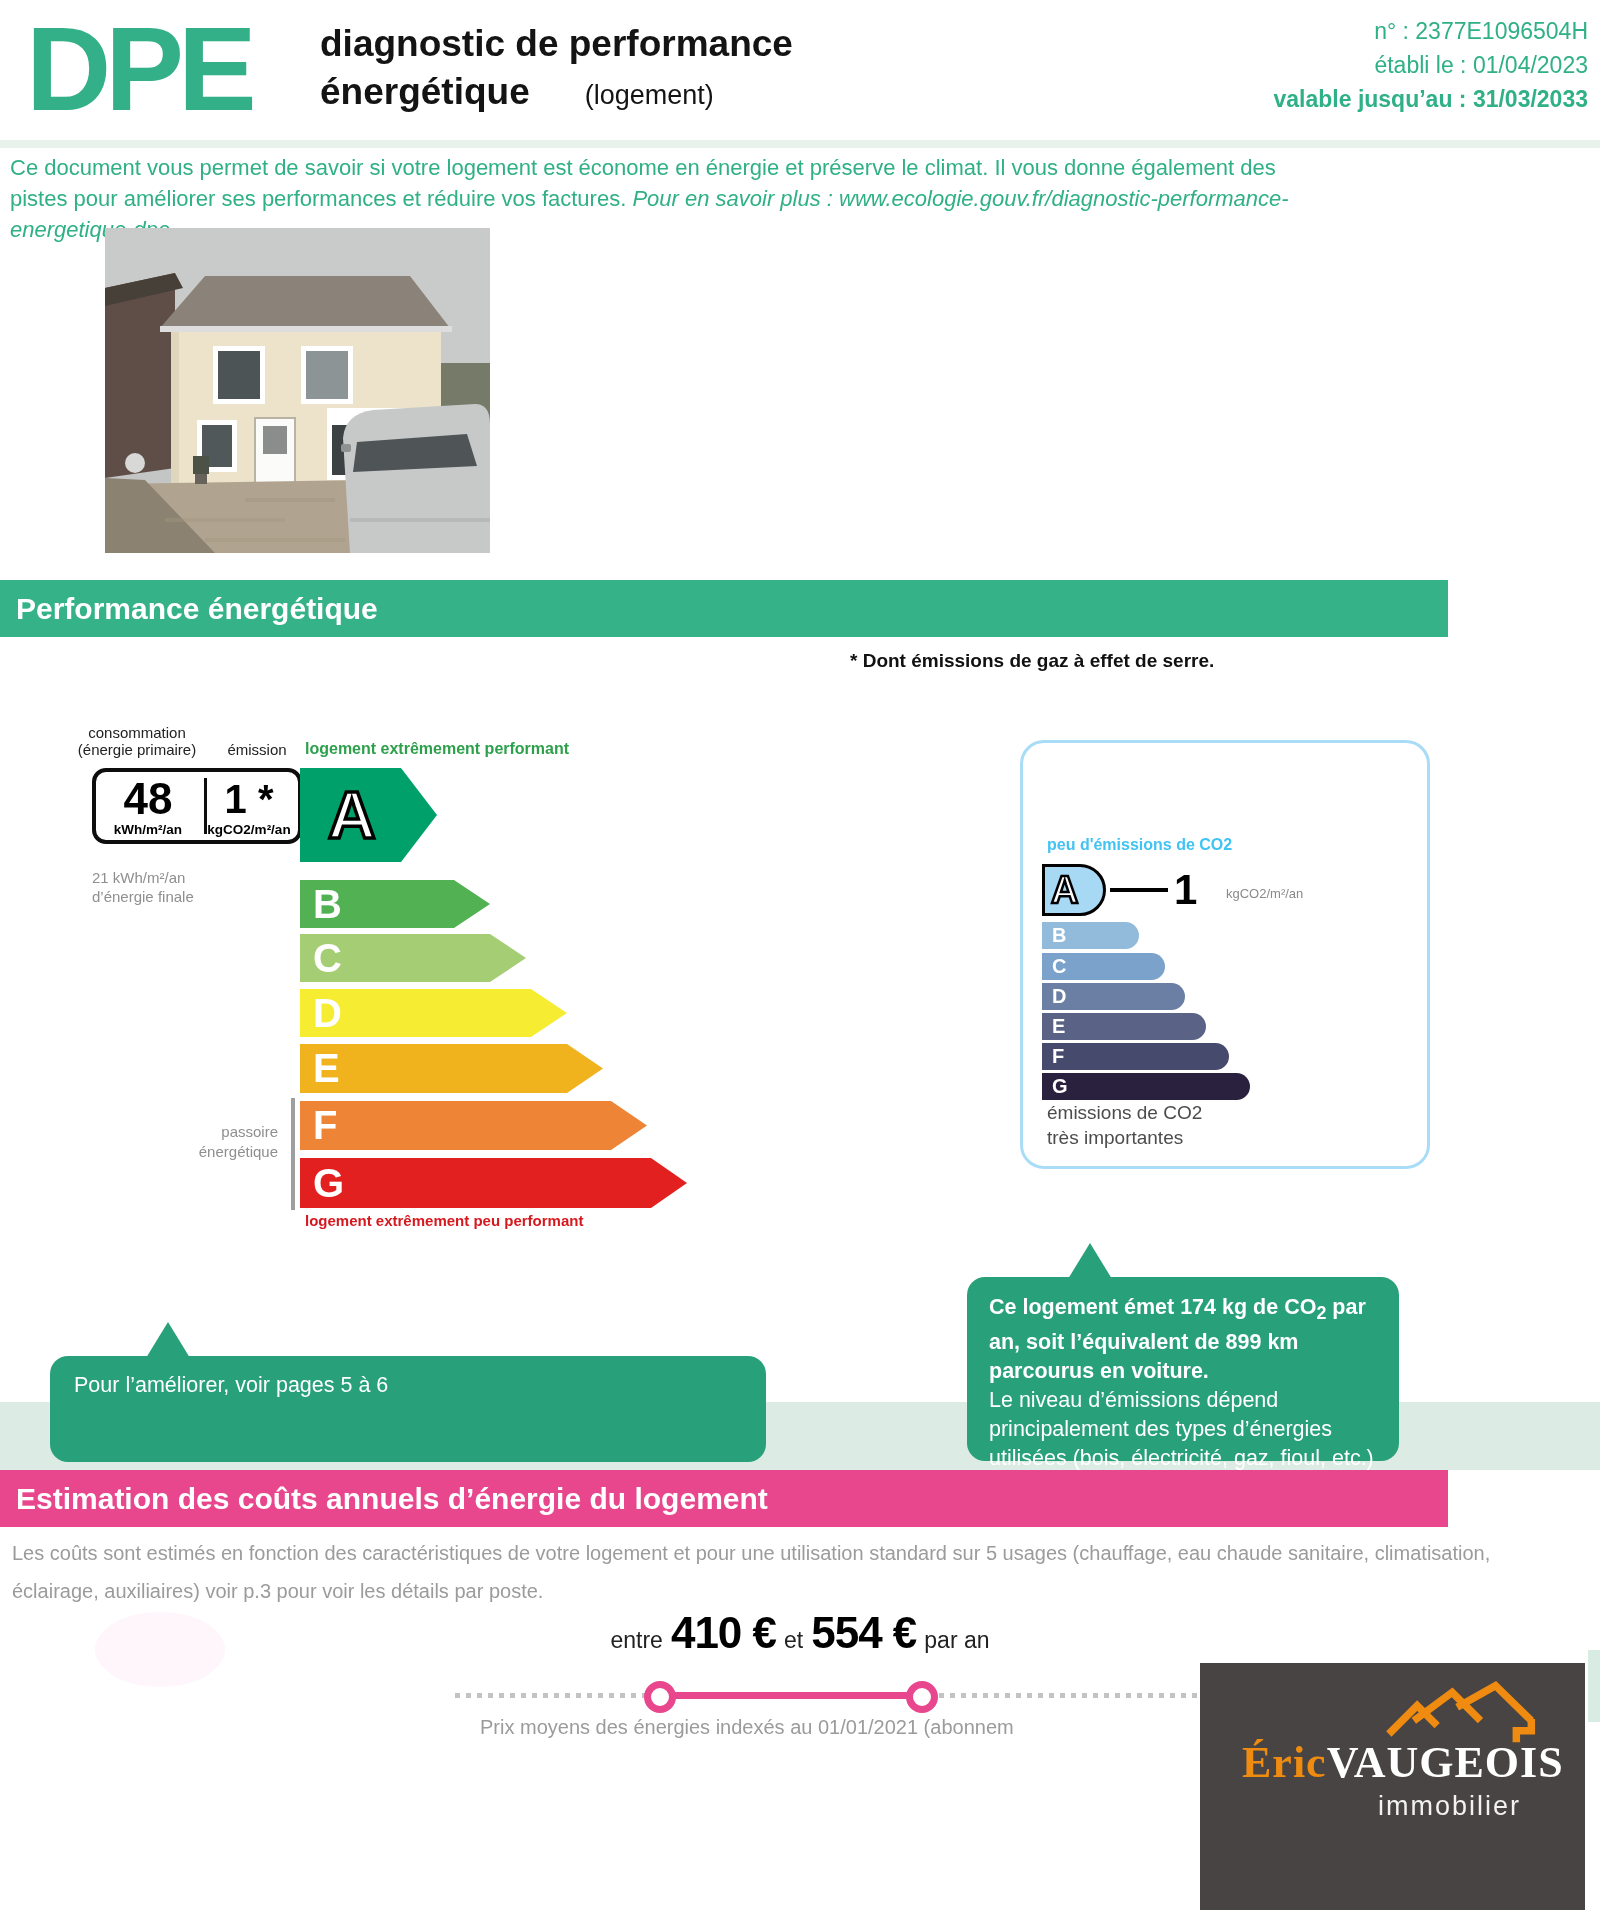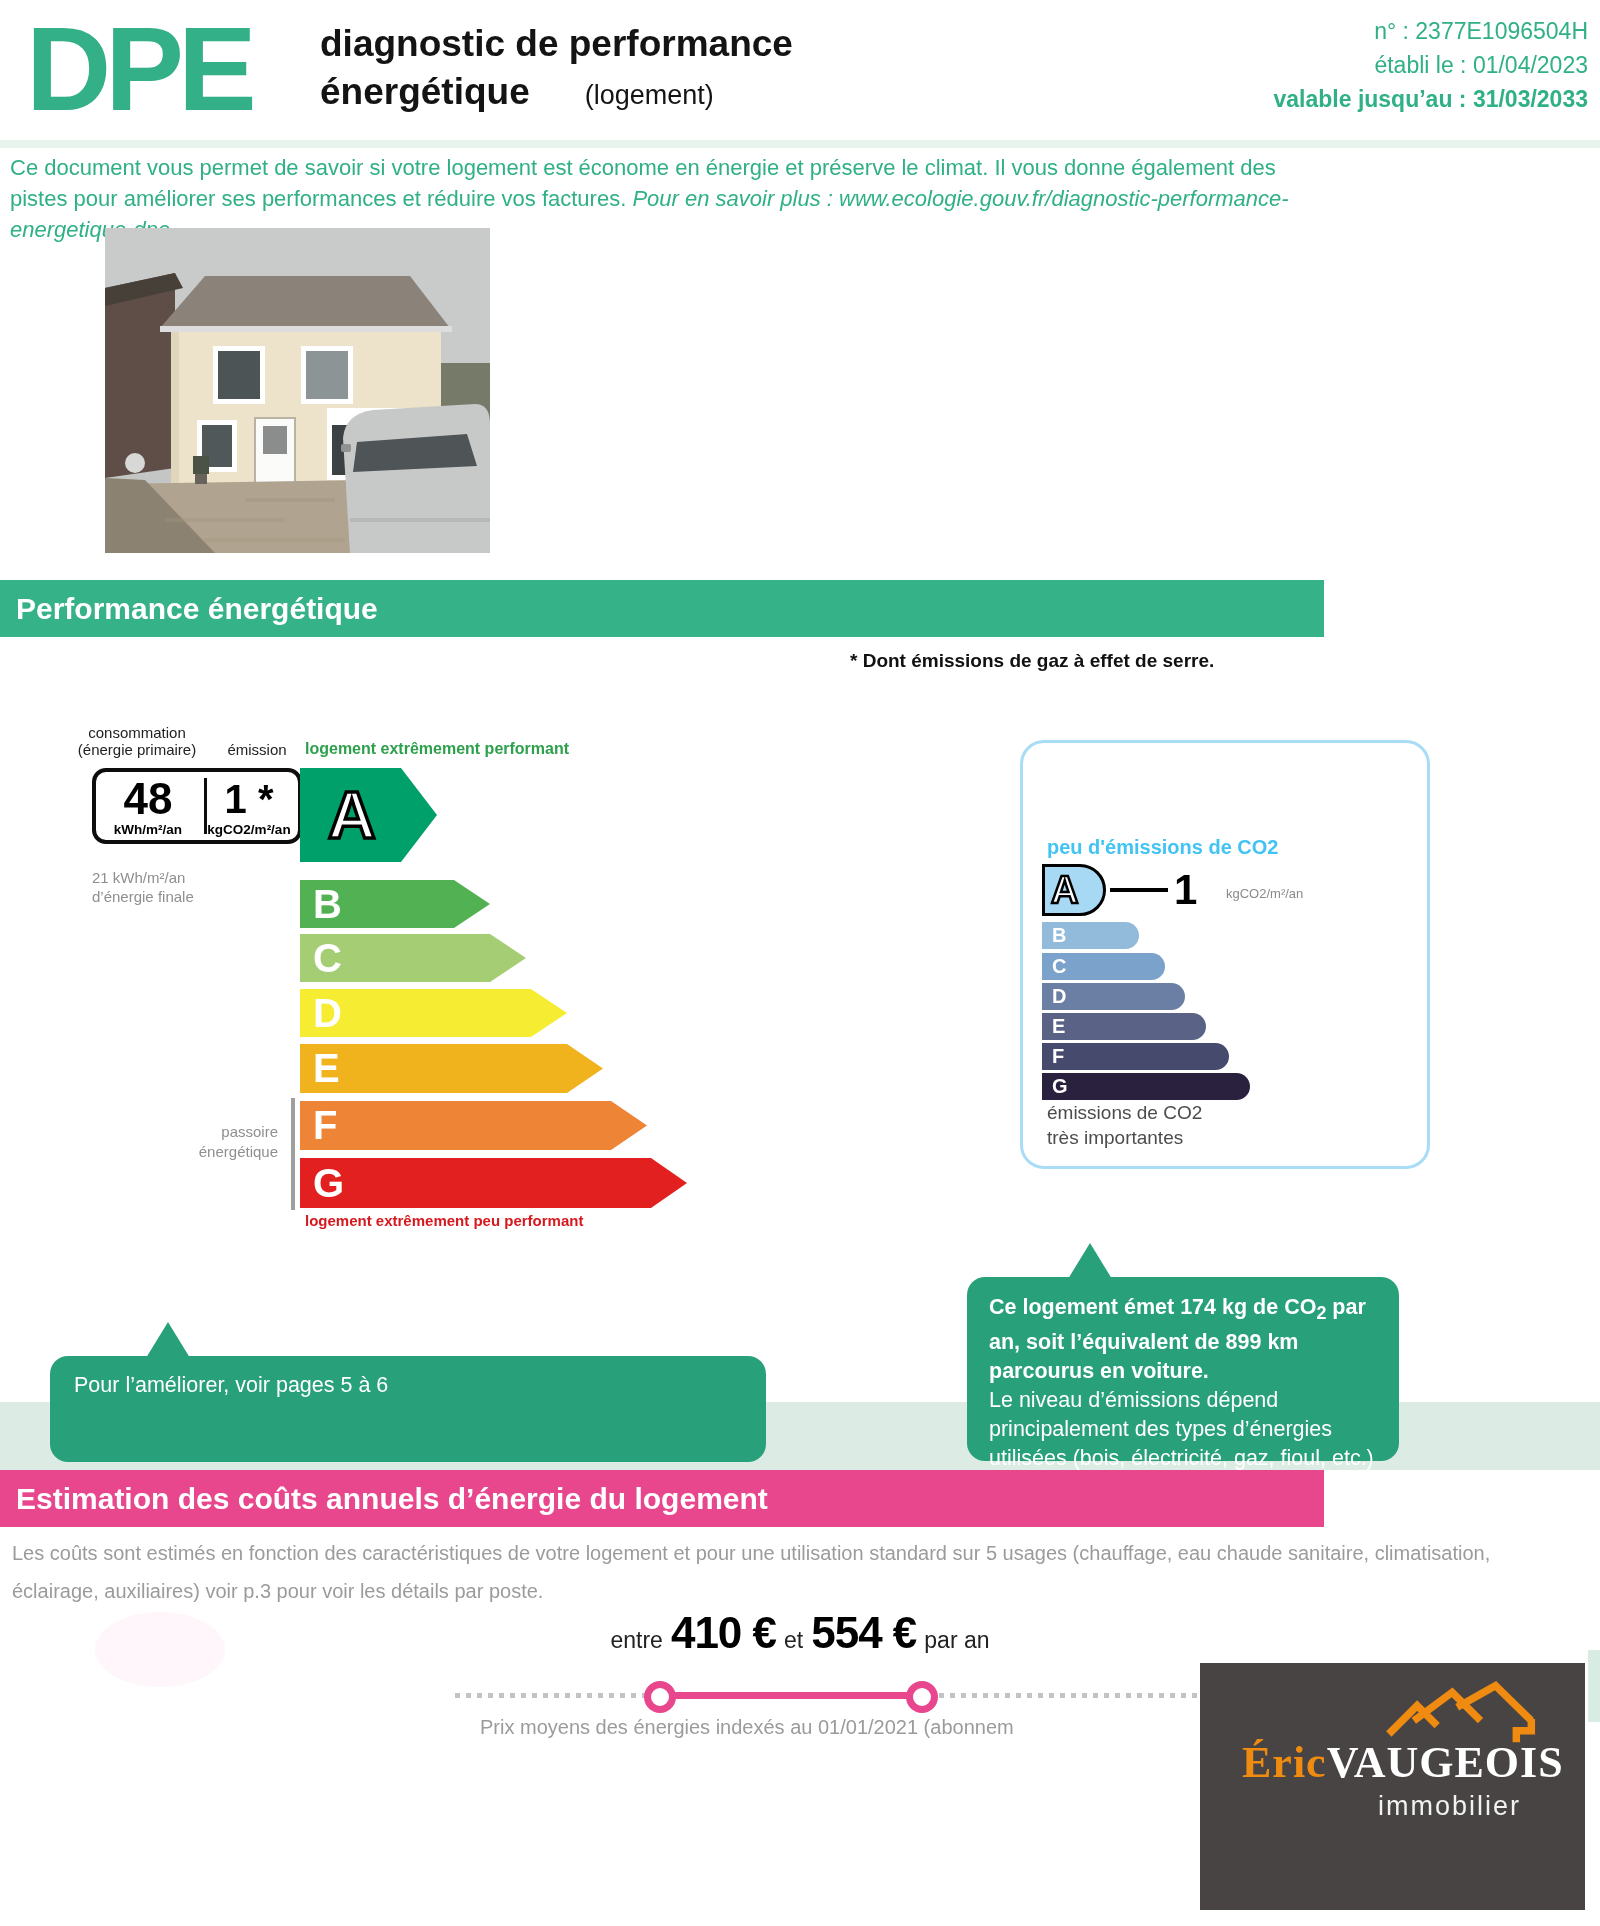--- a/index.html
+++ b/index.html
@@ -23,21 +23,21 @@
   
   .photo{left:105px;top:228px;width:385px;height:325px;}
 
   
   .prop{left:600px;top:320px;font-size:24px;line-height:37px;}
   .prop .lbl{color:#8d8d8d;}
   .prop .val{color:#161616;}
   .prop .valb{color:#161616;font-weight:bold;}
 
   
-  .banner{left:0;width:1324px;height:57px;color:#fff;font-weight:bold;font-size:30px;
+  .banner{left:0;width:1448px;height:57px;color:#fff;font-weight:bold;font-size:30px;
           line-height:57px;padding-left:16px;box-sizing:border-box;}
   .banner.green{top:580px;background:#35b287;}
   .banner.pink{top:1470px;background:#e8478d;}
 
   .ghg-note{left:850px;top:650px;font-size:19px;font-weight:bold;color:#111;}
 
   
   .cons-lbl{left:62px;top:724px;width:150px;text-align:center;font-size:15px;line-height:17px;color:#222;}
   .emis-lbl{left:212px;top:741px;width:90px;text-align:center;font-size:15px;color:#222;}
   .best-lbl{left:305px;top:740px;font-size:16px;font-weight:bold;color:#2da04c;}
@@ -60,21 +60,21 @@
         display:flex;align-items:center;}
   .ebar .letter{font-size:40px;font-weight:800;color:#fff;padding-left:13px;}
 
   .final-energy{left:92px;top:868px;font-size:15px;color:#8f8f8f;line-height:19px;}
   .passoire{left:130px;top:1122px;width:148px;text-align:right;font-size:15px;color:#8f8f8f;line-height:20px;}
   .passoire-bar{left:291px;top:1098px;width:4px;height:112px;background:#9f9f9f;}
 
   
   .co2-box{left:1020px;top:740px;width:410px;height:429px;border:3px solid #a9dcf7;border-radius:24px;
            background:#fff;box-sizing:border-box;}
-  .co2-title{left:1047px;top:836px;font-size:20px;font-weight:bold;color:#41c3f3;}
+  .co2-title{left:1047px;top:836px;font-size:16px;font-weight:bold;color:#41c3f3;}
   .co2-badge{left:1042px;top:864px;width:64px;height:52px;border:3.5px solid #000;
              border-radius:0 28px 28px 0;box-sizing:border-box;display:flex;align-items:center;}
   .co2-badge .letter{font-size:38px;font-weight:800;color:#fff;-webkit-text-stroke:2.5px #000;padding-left:6px;}
   .co2-dash{left:1110px;top:888px;width:58px;height:4px;background:#000;}
   .co2-value{left:1174px;top:866px;font-size:42px;font-weight:800;color:#000;}
   .co2-unit{left:1226px;top:886px;font-size:13px;color:#8a8a8a;}
   .cbar{display:flex;align-items:center;border-radius:0 15px 15px 0;}
   .cbar .letter{font-size:20px;font-weight:bold;color:#fff;padding-left:10px;}
   .co2-footer{left:1047px;top:1100px;font-size:19px;color:#4c4c4c;line-height:25px;}
 

